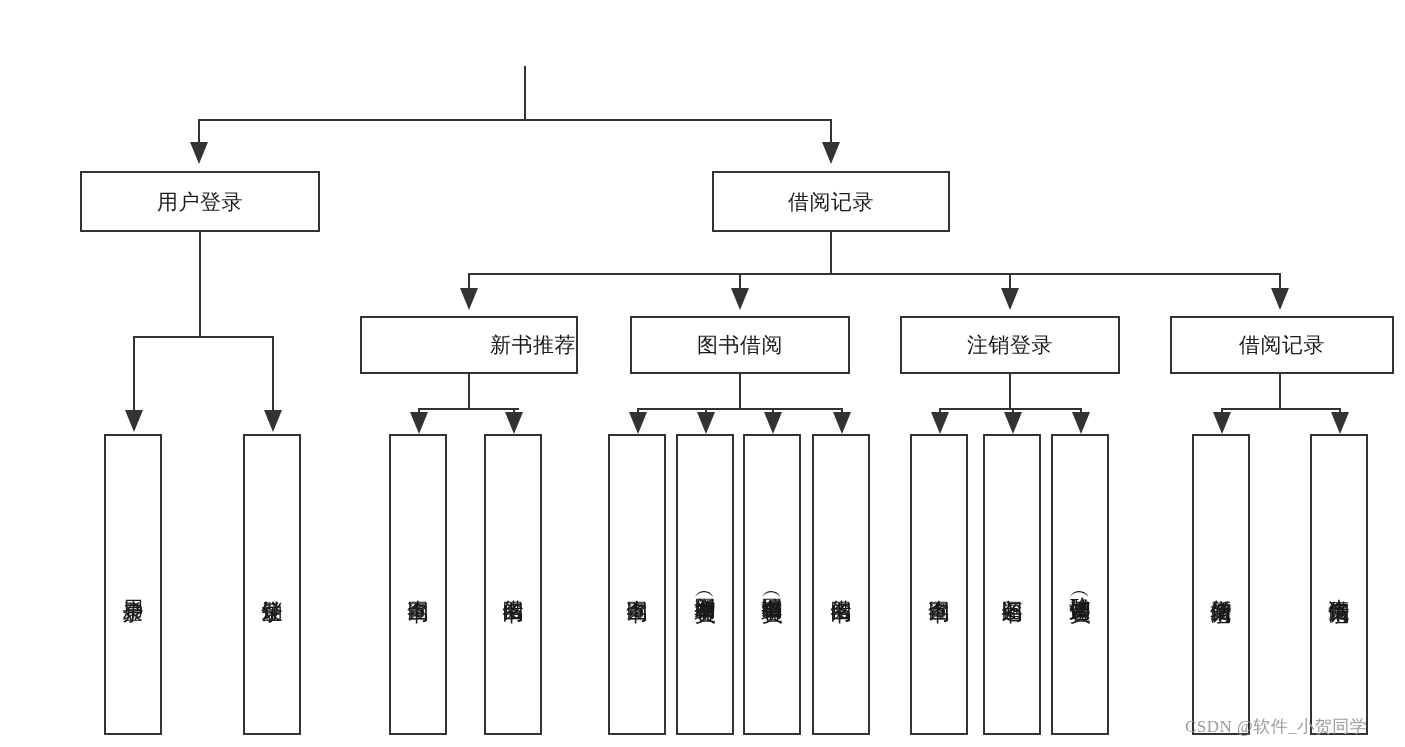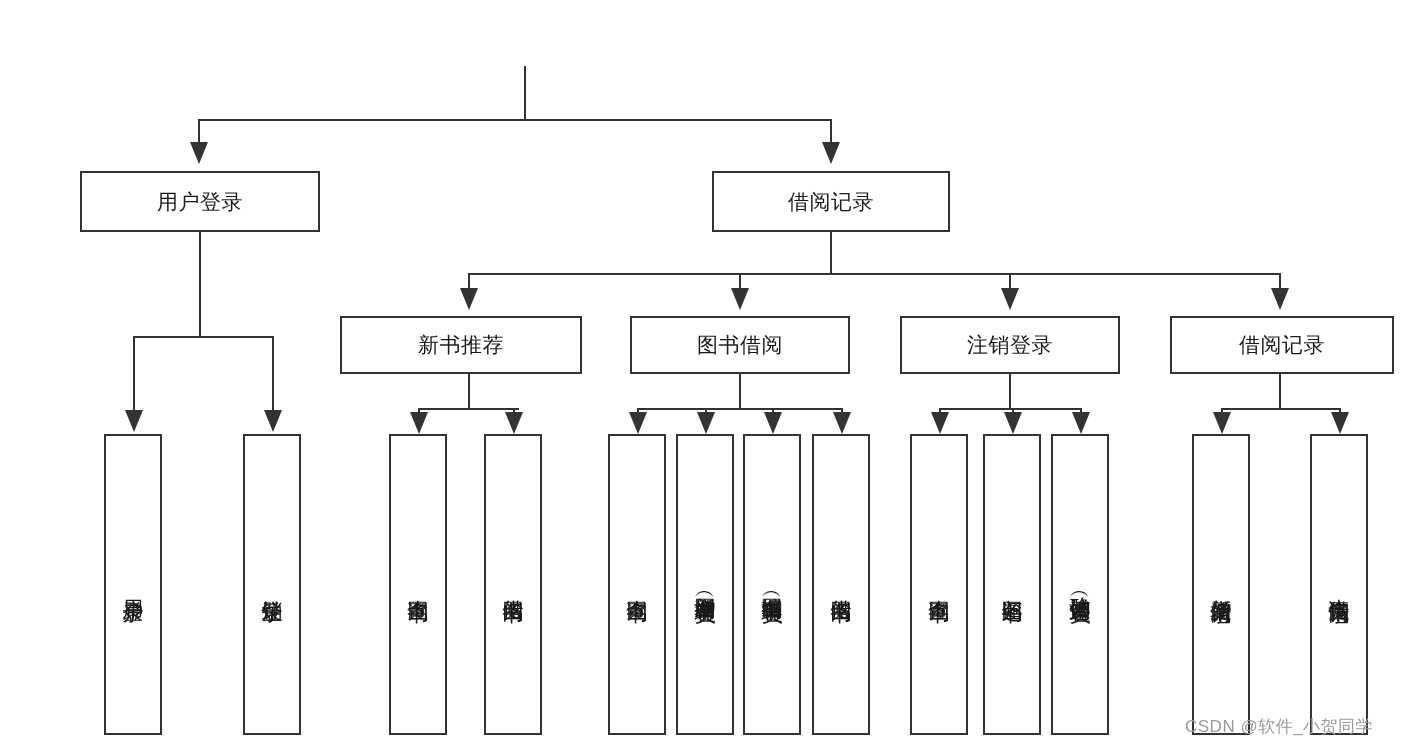--- a/index.html
+++ b/index.html
@@ -64,20 +64,21 @@
     border-left: 9px solid transparent;
     border-right: 9px solid transparent;
     border-top: 22px solid #333333;
   }
   .watermark {
     position: absolute;
     font-size: 17px;
     color: #9a9a9a;
     white-space: nowrap;
     letter-spacing: 0.5px;
+    font-family: Liberation Serif, serif;
   }
 </style>
 </head>
 <body>
 
 <div id="canvas">
 
 
   <div class="edge v" style="left:524px; top:66px; height:54px;"></div>
 
@@ -108,21 +109,21 @@
   <div class="edge h" style="left:468px; top:273px; width:812px;"></div>
   <div class="edge v" style="left:468px; top:273px; height:17px;"></div>
   <div class="arrow" style="left:460px; top:288px;"></div>
   <div class="edge v" style="left:739px; top:273px; height:17px;"></div>
   <div class="arrow" style="left:731px; top:288px;"></div>
   <div class="edge v" style="left:1009px; top:273px; height:17px;"></div>
   <div class="arrow" style="left:1001px; top:288px;"></div>
   <div class="edge v" style="left:1279px; top:273px; height:17px;"></div>
   <div class="arrow" style="left:1271px; top:288px;"></div>
 
-  <div class="node horiz" style="left:340px; top:316px; width:242px; height:58px;">
+  <div class="node horiz" style="left:360px; top:316px; width:218px; height:58px;justify-content:flex-end;">
     <span class="node-label">新书推荐</span>
   </div>
   <div class="node horiz" style="left:630px; top:316px; width:220px; height:58px;">
     <span class="node-label">图书借阅</span>
   </div>
   <div class="node horiz" style="left:900px; top:316px; width:220px; height:58px;">
     <span class="node-label">注销登录</span>
   </div>
   <div class="node horiz" style="left:1170px; top:316px; width:224px; height:58px;">
     <span class="node-label">借阅记录</span>

